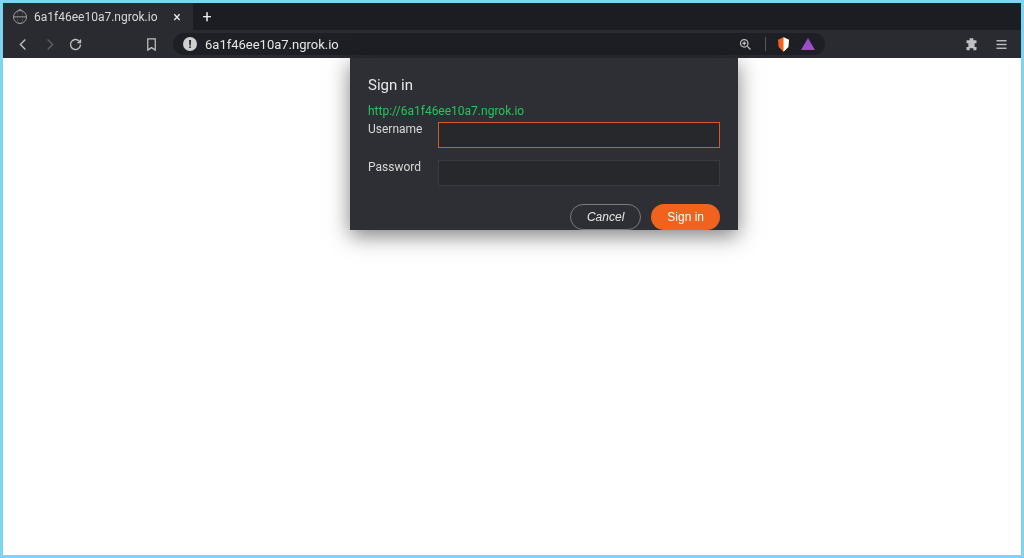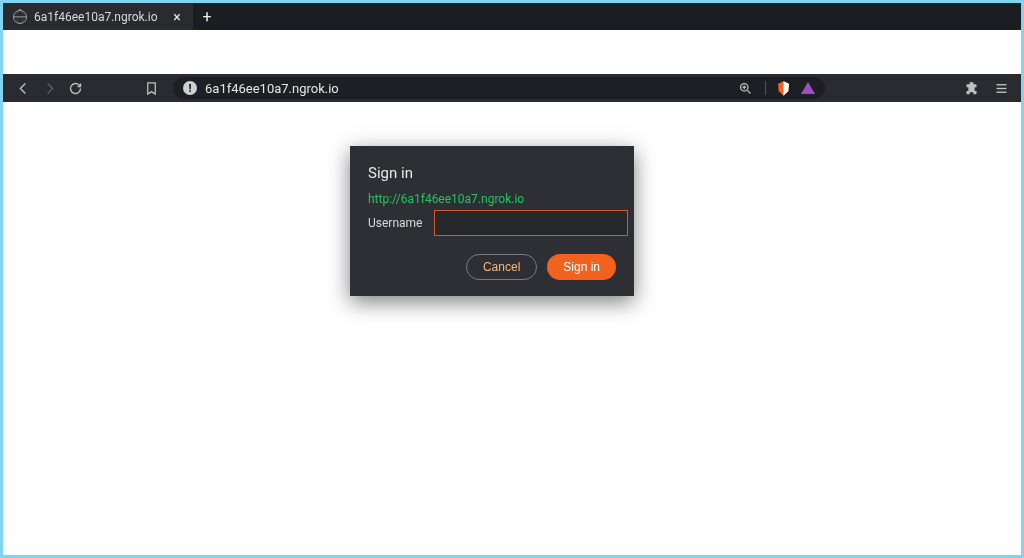--- a/index.html
+++ b/index.html
@@ -13,21 +13,20 @@
     }
     .browser-window {
       position: absolute;
       top: 3px;
       left: 3px;
       right: 3px;
       bottom: 3px;
       display: flex;
       flex-direction: column;
       background: #fff;
-      gap: 44px;
     }
     .tab-strip {
       height: 27px;
       background: #1c1d22;
       display: flex;
       align-items: stretch;
     }
     .tab {
       display: flex;
       align-items: center;
@@ -143,44 +142,43 @@
     }
     .viewport {
       flex: 1;
       background: #fff;
       position: relative;
     }
     .auth-dialog {
       position: absolute;
       top: 0;
       left: 347px;
-      width: 284px;
+      width: 388px;
       background: #2e2f34;
       color: #e8e8e8;
-      padding: 18px 18px 16px 18px;
+      padding: 18px 18px 0 18px;
       box-shadow: 0 6px 20px rgba(0,0,0,0.5);
     }
     .auth-title {
       font-size: 15px;
       font-weight: 400;
       margin-bottom: 10px;
     }
     .auth-host {
       font-size: 12px;
       color: #22c55e;
       margin-bottom: 4px;
     }
     .auth-warn {
       font-size: 12px;
       color: #8c8c8c;
       margin-bottom: 16px;
     }
     .auth-row {
       display: flex;
-      align-items: center;
       margin-bottom: 12px;
       gap: 12px;
     }
     .auth-label {
       width: 58px;
       font-size: 12px;
       color: #d8d8d8;
     }
     .auth-input {
       flex: 1;
@@ -207,21 +205,22 @@
       border-radius: 13px;
       font-size: 12px;
       display: flex;
       align-items: center;
       cursor: pointer;
       border: none;
     }
     .btn-cancel {
       background: transparent;
       border: 1px solid #7a7a7f;
-      color: #fdba74;
+      color: #e5e5e5;
+      font-style: italic;
     }
     .btn-primary {
       background: #f0621e;
       color: #fff;
     }
   </style>
 </head>
 <body>
 
 <div class="browser-window">
@@ -297,20 +296,24 @@
   </div>
 
   <div class="viewport">
     <div class="auth-dialog">
       <div class="auth-title">Sign in</div>
       <div class="auth-host">http://6a1f46ee10a7.ngrok.io</div>
       <div class="auth-row">
         <div class="auth-label">Username</div>
         <input class="auth-input focused" type="text" value="" style="">
       </div>
+      <div class="auth-row">
+        <div class="auth-label">Password</div>
+        <input class="auth-input" type="password" value="" style="">
+      </div>
       <div class="auth-buttons">
         <button class="btn btn-cancel">Cancel</button>
         <button class="btn btn-primary">Sign in</button>
       </div>
     </div>
   </div>
 
 </div>
 
 </body></html>

